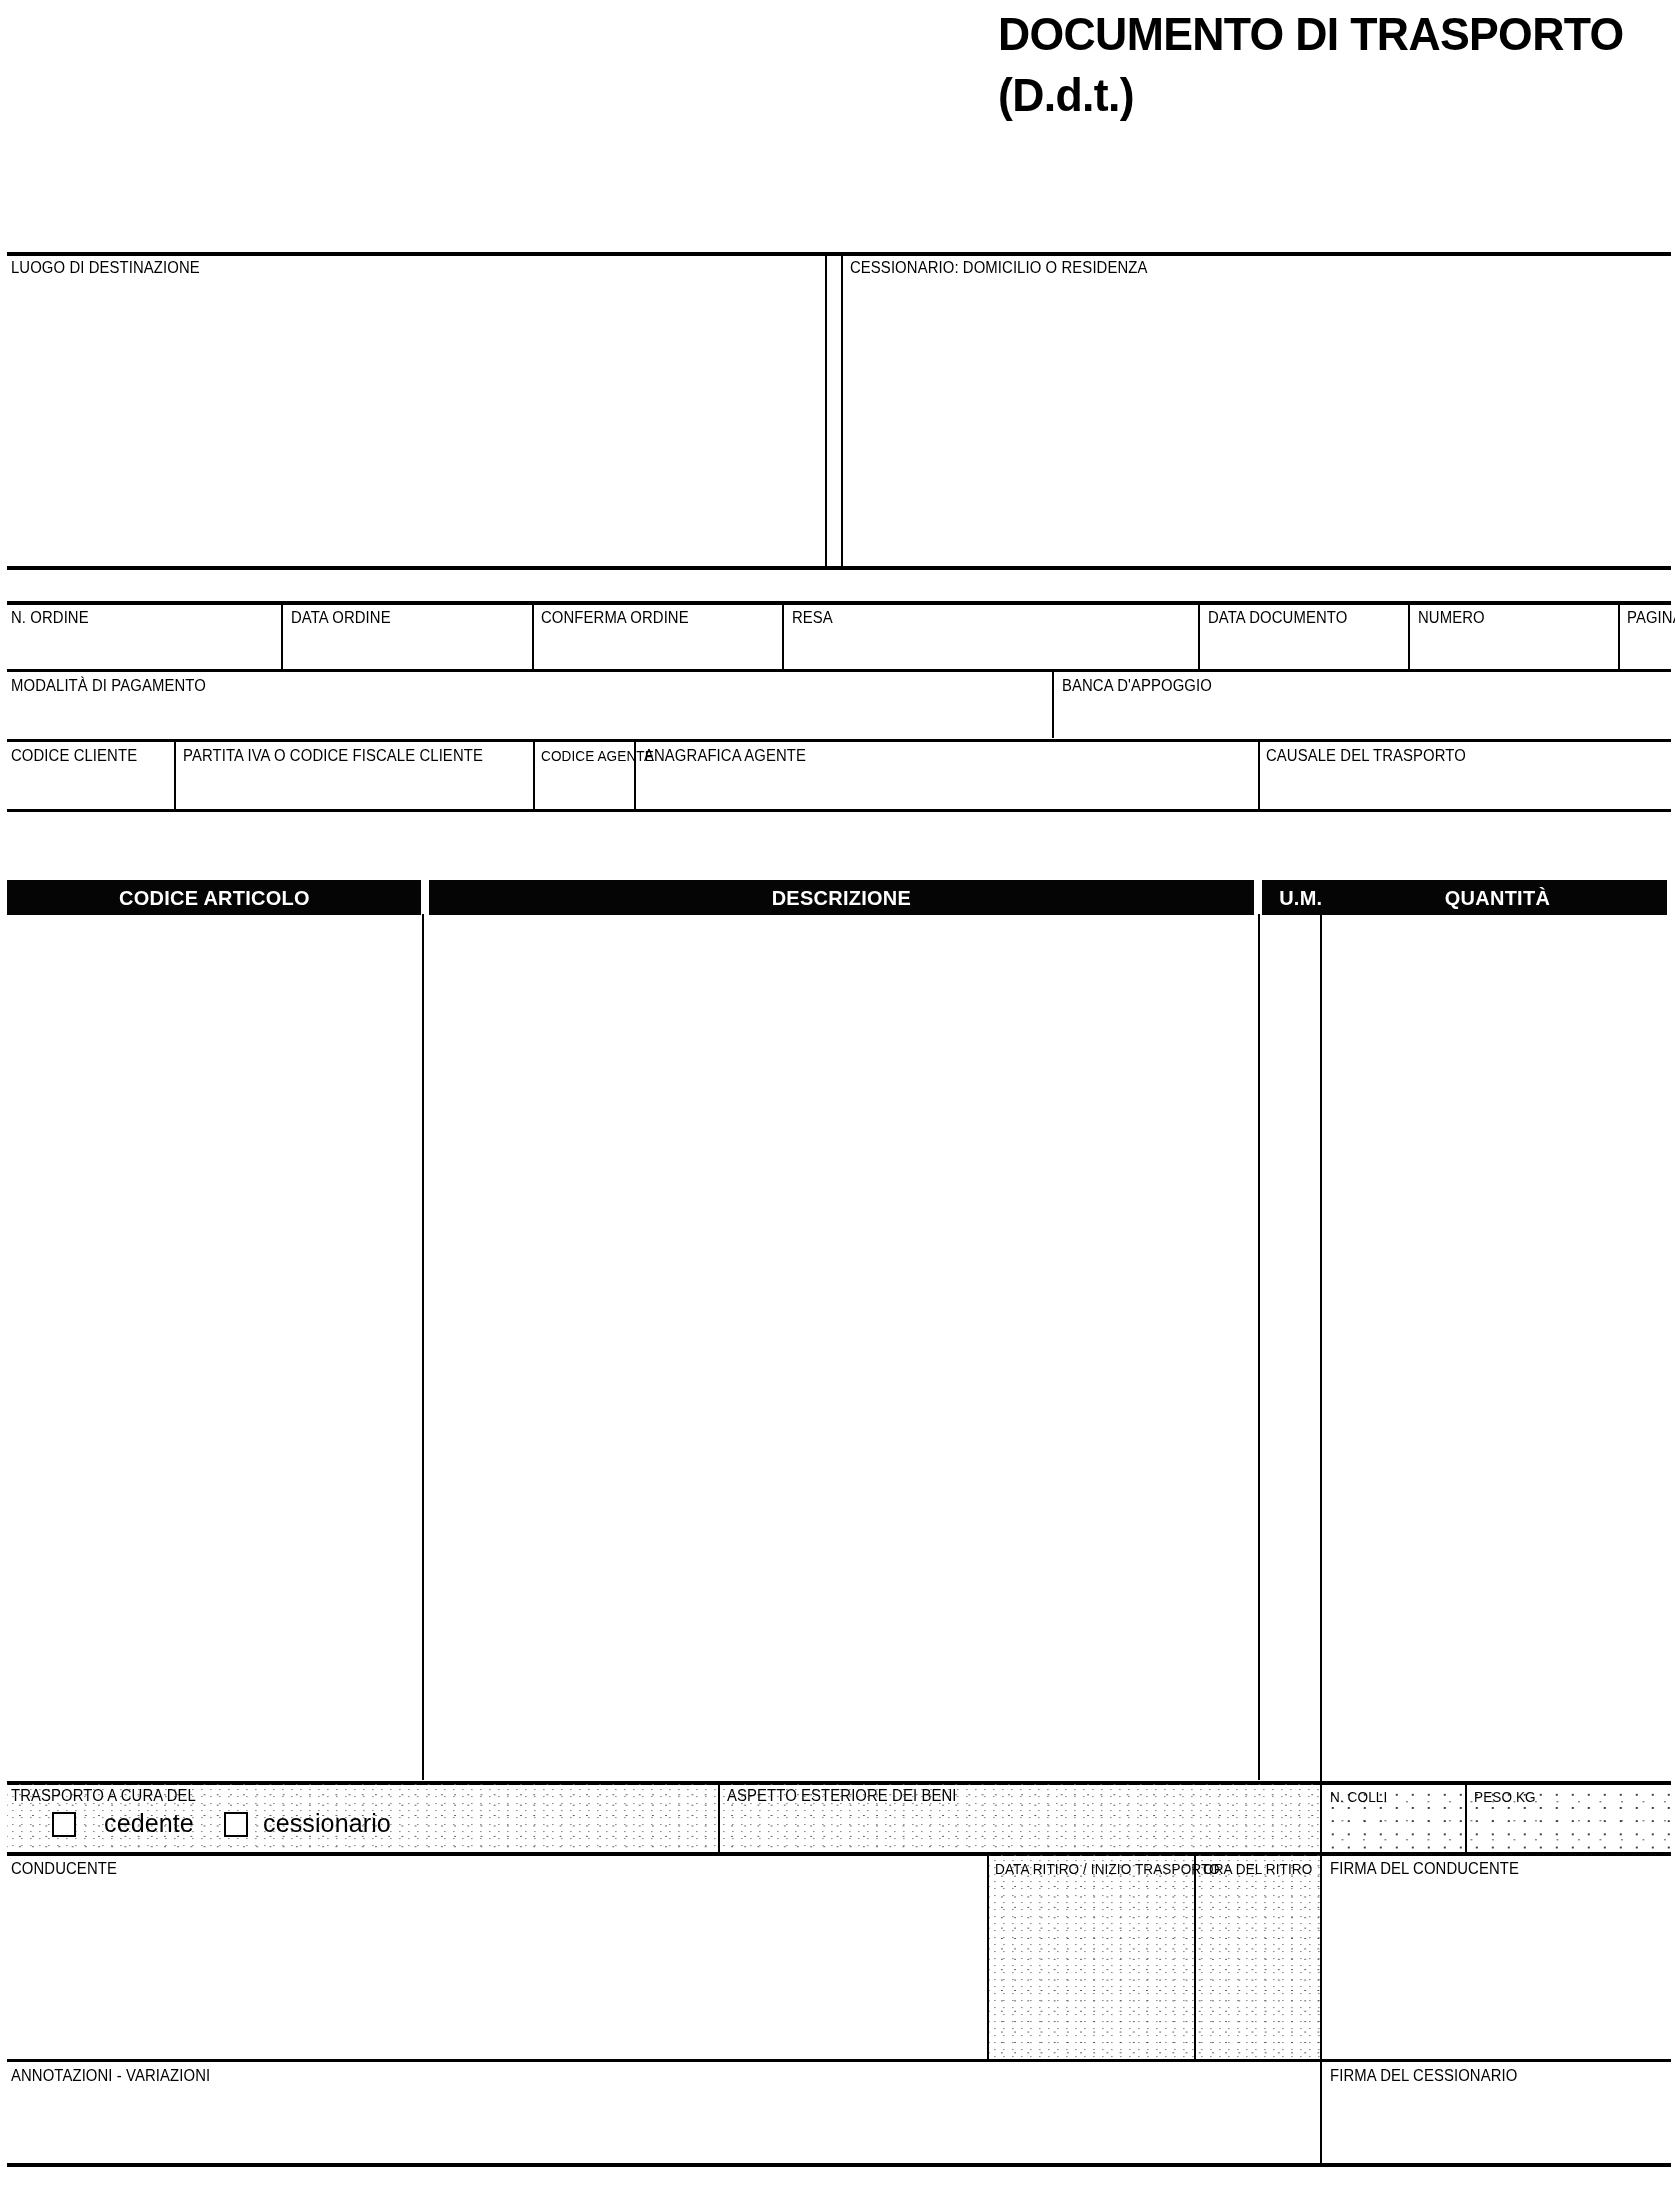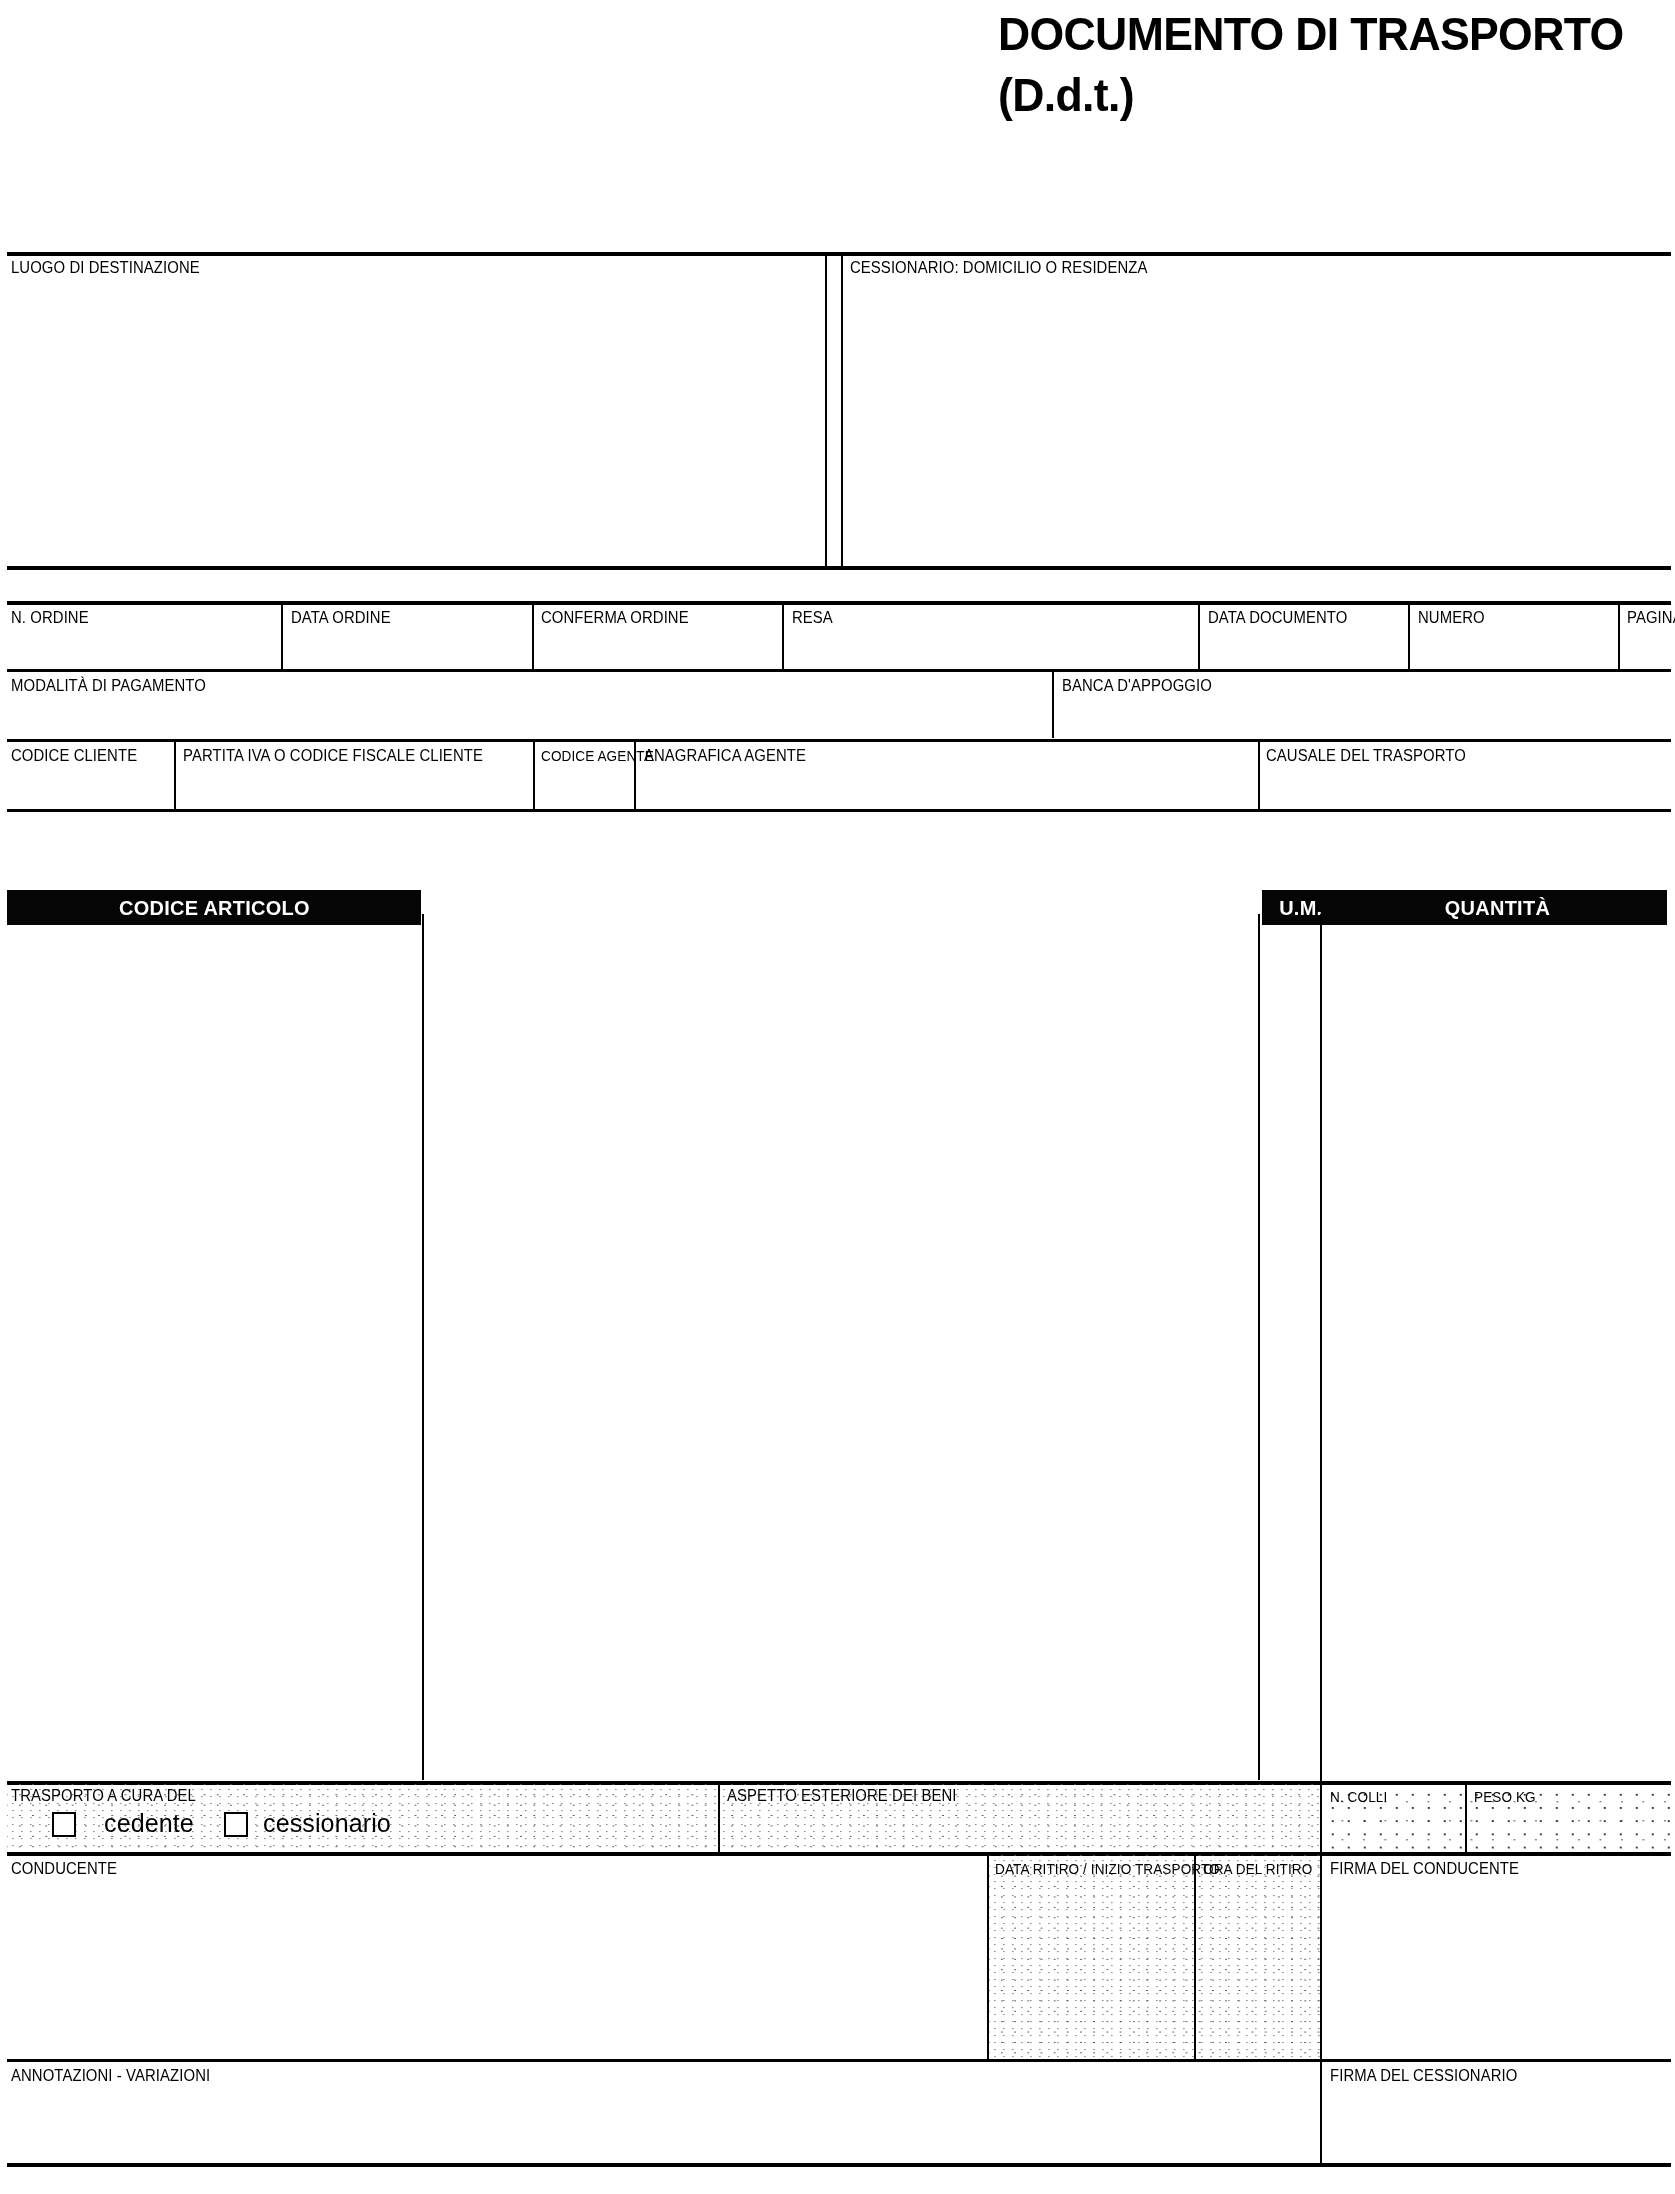--- a/index.html
+++ b/index.html
@@ -21,21 +21,21 @@
   .title1, .title2 {
     position:absolute; left:998px; font-weight:bold; font-size:46px;
     letter-spacing:-0.7px; transform:scaleX(0.97); transform-origin:0 0;
     white-space:nowrap;
   }
   .title1 { top:7px; }
   .title2 { top:68px; }
   
   .thseg {
     position:absolute; top:880px; height:35px; background:#050505;
-    display:flex; align-items:center; justify-content:center;margin-top:10px;
+    display:flex; align-items:center; justify-content:center;
   }
   .thseg .th {
     color:#fff; font-weight:bold; font-size:21px; letter-spacing:0.3px;
     transform:scaleX(0.95); white-space:nowrap;
   }
   
   .stipple {
     position:absolute;
     background-image:
       radial-gradient(circle, #3a3a3a 0.7px, transparent 1px),
@@ -119,20 +119,23 @@
 
   <div class="field" style="left:8.3px;   top:768px; width:163px; height:40px;"></div>
   <div class="field" style="left:176px;  top:768px; width:355px; height:40px;"></div>
   <div class="field" style="left:535px;  top:768px; width:97px; height:40px;"></div>
   <div class="field" style="left:636px;  top:768px; width:619px; height:40px;"></div>
   <div class="field" style="left:1260px; top:768px; width:411px; height:40px;"></div>
 
   <div class="thseg" style="left:7px;   width:414px;">
     <span class="th">CODICE ARTICOLO</span>
   </div>
+  <div class="thseg" style="left:429px;  width:825px;">
+    <span class="th">DESCRIZIONE</span>
+  </div>
   <div class="thseg" style="left:1262px; width:78px;">
     <span class="th">U.M.</span>
   </div>
   <div class="thseg" style="left:1327px; width:340px;">
     <span class="th">QUANTITÀ</span>
   </div>
 
   <div class="vl" style="left:422px;  top:914px; height:866px;"></div>
   <div class="vl" style="left:1258px; top:914px; height:866px;"></div>
   <div class="vl" style="left:1320px; top:914px; height:1249px;"></div>

